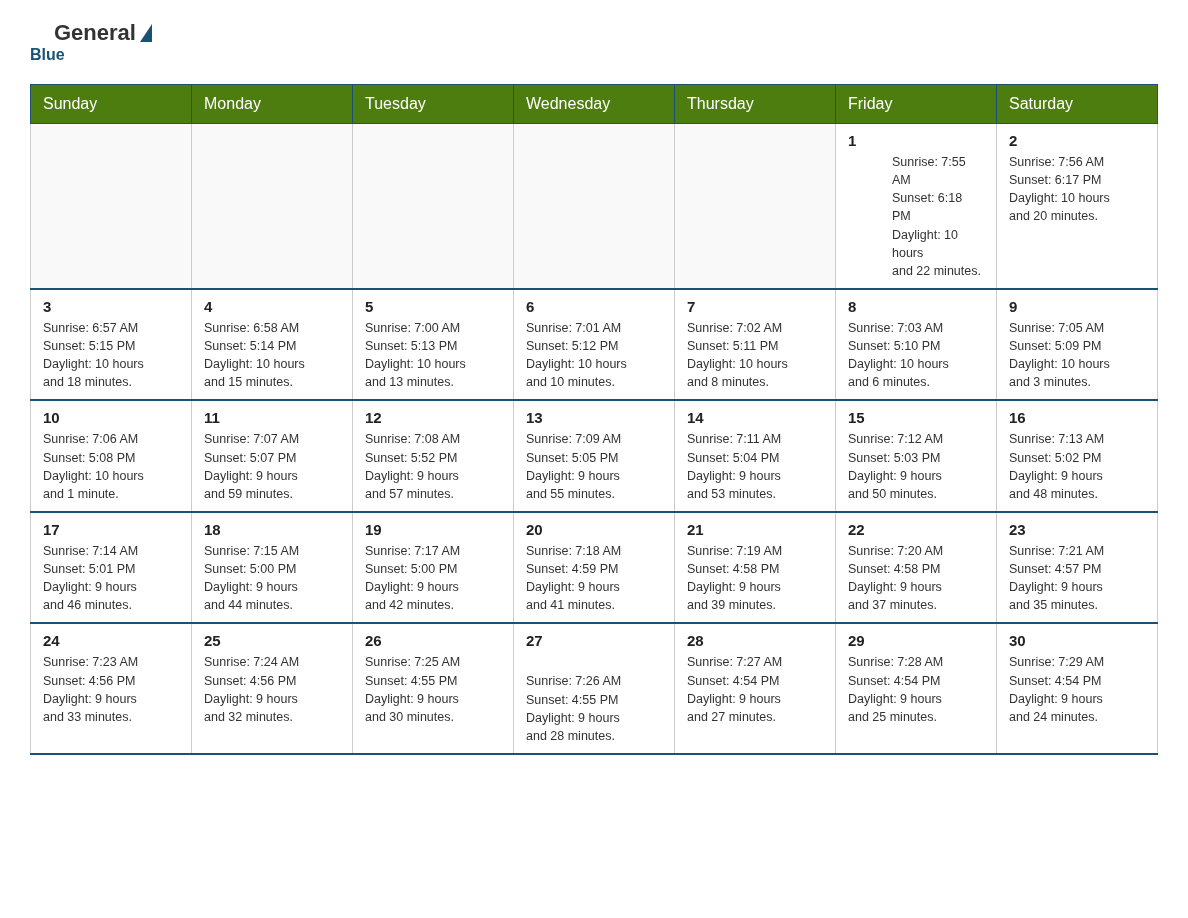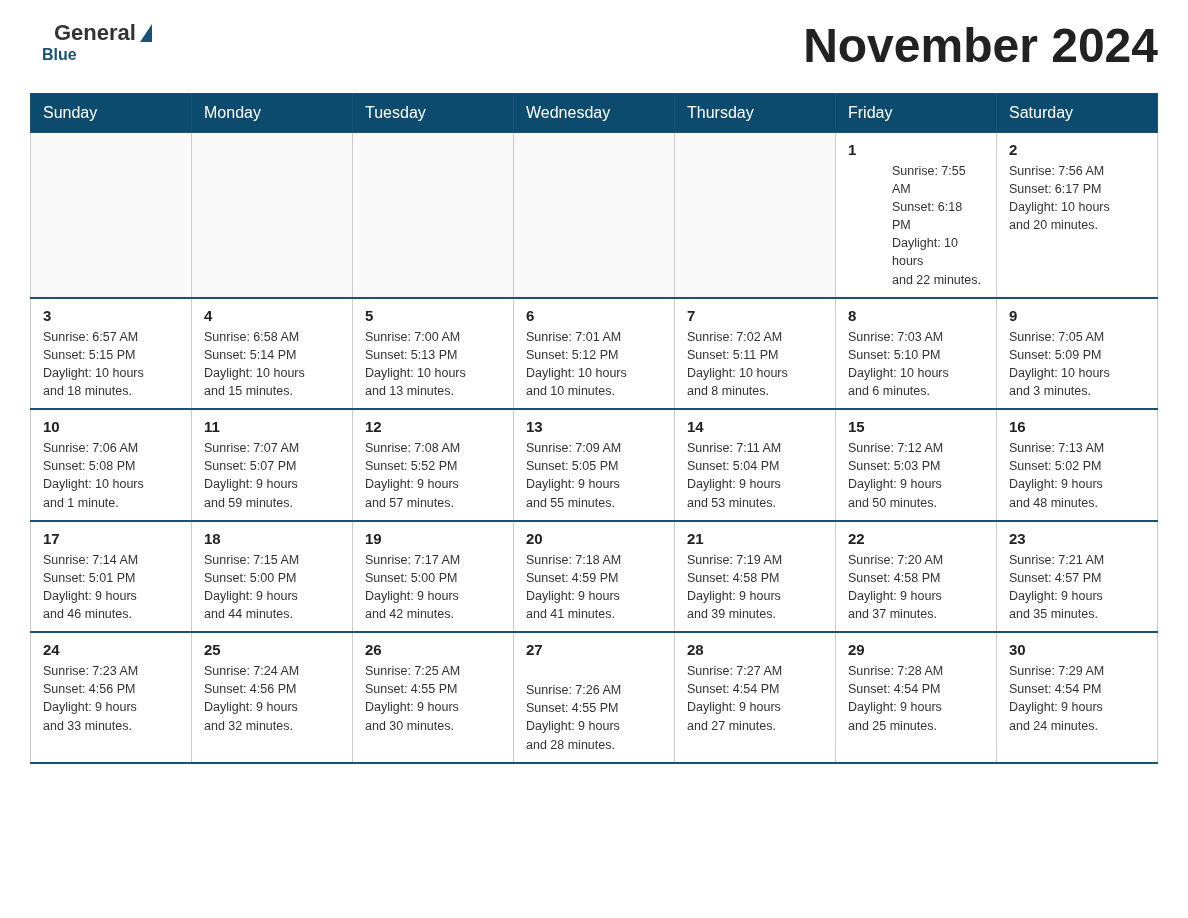--- a/index.html
+++ b/index.html
@@ -52,21 +52,21 @@
     .location {
       font-size: 20px;
       color: #444;
       margin-top: 6px;
     }
     table {
       width: 100%;
       border-collapse: collapse;
     }
     thead tr {
-      background-color: #0c4a6e;
+      background-color: #4d7c0f;
     }
     thead th {
       color: #fff;
       font-size: 16px;
       font-weight: normal;
       padding: 10px 12px;
       text-align: left;
       border: 1px solid #1a5276;
     }
     tbody tr {
@@ -104,26 +104,25 @@
   </style>
 </head>
 <body>
 
 <div class="header-area">
   <div class="logo">
     <div class="logo-text">
       <span class="logo-general">General</span>
       <span class="logo-triangle"></span>
     </div>
-    <div style="margin-left:12px;">
+    <div style="margin-left:0;">
       <span class="logo-blue">Blue</span>
     </div>
   </div>
   <div class="title-area">
-    <div class="month-title">November 2024</div>
   </div>
 </div>
 
 <table>
   <thead>
     <tr>
     <th>Sunday</th>
         <th>Monday</th>
         <th>Tuesday</th>
         <th>Wednesday</th>

